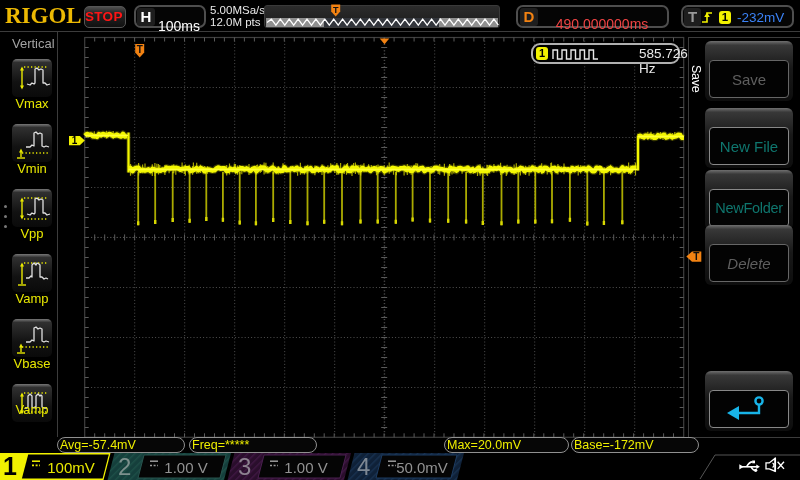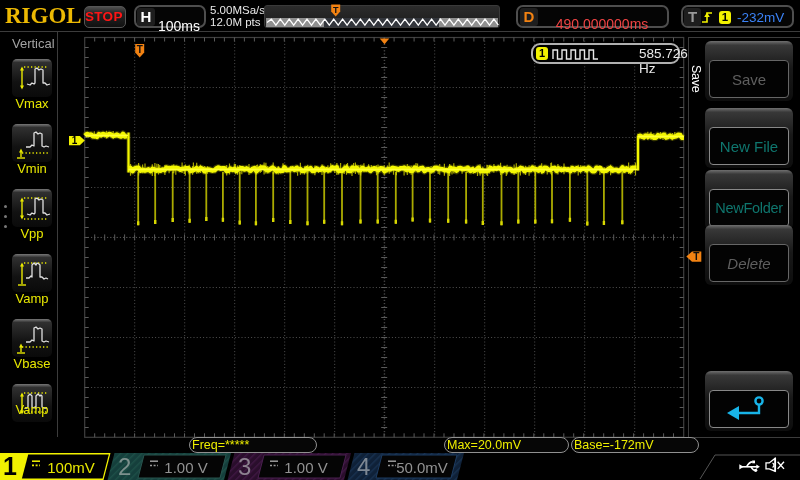--- a/index.html
+++ b/index.html
@@ -173,20 +173,21 @@
 <div class="btn" style="top:371px;">
       <div class="inner">
   <svg width="78" height="36" viewBox="0 0 78 36" style="position:absolute;left:0;top:0">
     <circle cx="49" cy="10" r="3.6" fill="none" stroke="#18b4e8" stroke-width="2.4"></circle>
     <path d="M49,13.5V22H28" stroke="#18b4e8" stroke-width="2.4" fill="none"></path>
     <polygon points="29,22 29,15 17,22 29,29" fill="#18b4e8"></polygon>
   </svg>
 </div>
     </div>
 
+<div class="mbox" style="left:57px;width:128px;">Avg=-57.4mV</div>
 <div class="mbox" style="left:189px;width:128px;">Freq=*****</div>
 <div class="mbox" style="left:444px;width:125px;">Max=20.0mV</div>
 <div class="mbox" style="left:571px;width:128px;">Base=-172mV</div>
 
 <div class="abs" style="left:531px;top:43px;width:149px;height:21px;border:2px solid #b0b0b0;border-radius:9px;background:#000;">
   <span style="position:absolute;left:3px;top:2px;width:12px;height:13px;background:#f2f200;border-radius:3px;color:#000;font-weight:bold;font-size:11px;text-align:center;line-height:13px;">1</span>
   <svg style="position:absolute;left:18px;top:3px" width="48" height="12" viewBox="0 0 48 12">
         <path d="M2,11V2H6.5V11H11V2H15.5V11H20V2H24.5V11H29V2H33.5V11H38V2H42.5V11H47" stroke="#e8e8e8" stroke-width="1.4" fill="none"></path>
       </svg>
   <span style="position:absolute;left:68px;top:1px;color:#e8e8e8;font-size:13.5px;margin-left:38px;">585.726 Hz</span>

